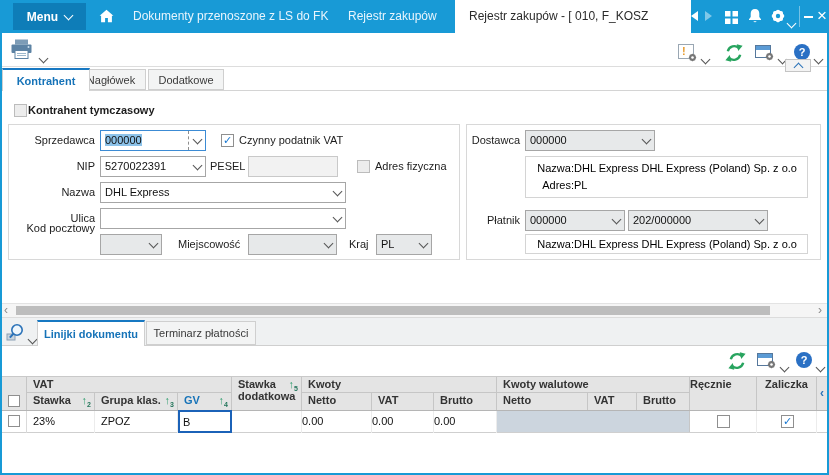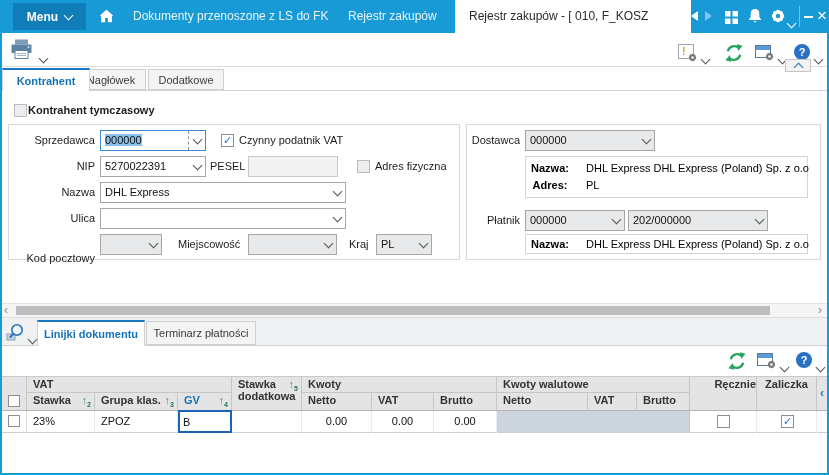--- a/index.html
+++ b/index.html
@@ -41,29 +41,29 @@
   .combo.focus{border:1px solid #3c8bd4}
   .combo.focus .dd{border-left:1px dashed #8e8e8e}
   .selhl{background:#8cc2e9}
   .inputbox{position:absolute;height:21px;box-sizing:border-box;background:#f2f2f2;border:1px solid #c9c9c9;font-size:11px;line-height:19px;padding-left:4px}
   .cb{position:absolute;width:13px;height:13px;box-sizing:border-box;border:1px solid #8f8f8f;background:#fff;
       text-align:center;line-height:11px;font-size:11px;font-weight:bold;color:#1576d1;cursor:pointer}
   .cb.dis{background:#ededed;border-color:#bcbcbc}
   .gbox{position:absolute;border:1px solid #d8d8d8;box-sizing:border-box}
   .ibox{position:absolute;border:1px solid #d4d4d4;background:#fff;font-size:11px;box-sizing:border-box}
   .ibox .row{display:flex;line-height:17px}
-  .ibox .k{font-weight:bold;width:48px;text-align:center;flex:none}
-  .ibox .v{margin-left:12px;white-space:nowrap}
+  .ibox .k{font-weight:normal;width:48px;text-align:right;flex:none}
+  .ibox .v{margin-left:0;white-space:nowrap}
   
   .th{position:absolute;box-sizing:border-box;border-right:1px solid #c6c6c6;font-size:11px;font-weight:bold;color:#333;
       padding:1px 0 0 6px;white-space:nowrap;overflow:hidden}
   .th .sort{position:absolute;right:3px;top:1px;color:#2f9e6e;font-size:11px;font-weight:bold}
   .th .sort sub{font-size:7px;color:#23745a}
   .td{position:absolute;box-sizing:border-box;font-size:11px;color:#111;padding:4px 0 0 6px;white-space:nowrap;border-right:1px solid #ececec;height:22px}
-  .td.num{text-align:center;padding-left:0}
+  .td.num{text-align:left;padding-left:0}
   .scroll-glyph{position:absolute;font-size:12px;color:#8a8a8a;line-height:14px}
 </style>
 </head>
 <body>
 
 <div class="screen">
 
   <div class="titlebar">
     <div class="menu-btn">
       <span>Menu</span>
@@ -204,21 +204,21 @@
   </div>
 
   <span class="lbl r" style="left:10px;top:208px;width:85px">Ulica</span>
   <div class="combo" style="left:100px;top:208px;width:246px">
     <span class="val"></span>
     <span class="dd">
         <span class="chev" style="margin-top:-2px"></span>
       </span>
   </div>
 
-  <span class="lbl r" style="left:10px;top:248px;width:85px">Kod pocztowy</span>
+  <span class="lbl r" style="left:10px;top:218px;width:85px">Kod pocztowy</span>
   <div class="combo gray" style="left:100px;top:234px;width:62px">
     <span class="val"></span>
     <span class="dd">
         <span class="chev" style="margin-top:-2px"></span>
       </span>
   </div>
   <span class="lbl" style="left:178px;top:234px">Miejscowość</span>
   <div class="combo gray" style="left:248px;top:234px;width:89px">
     <span class="val"></span>
     <span class="dd">
@@ -319,21 +319,21 @@
   <div class="th" style="left:2px;top:377px;width:25px;height:33px"></div>
   <span class="cb" style="left:8px;top:395px;width:12px;height:12px"></span>
   <div class="th" style="left:27px;top:377px;width:205px;height:16px;border-bottom:1px solid #c6c6c6">VAT</div>
   <div class="th" style="left:232px;top:377px;width:70px;height:33px">
     <span>Stawka</span><br>
     <span>dodatkowa</span>
     <span class="sort"><span>↑</span><sub>5</sub></span>
   </div>
   <div class="th" style="left:302px;top:377px;width:195px;height:16px;border-bottom:1px solid #c6c6c6">Kwoty</div>
   <div class="th" style="left:497px;top:377px;width:193px;height:16px;border-bottom:1px solid #c6c6c6">Kwoty walutowe</div>
-  <div class="th" style="left:690px;top:377px;width:67px;height:33px;text-align:right;padding-left:0">Ręcznie</div>
+  <div class="th" style="left:690px;top:377px;width:67px;height:33px;text-align:left;padding-left:0">Ręcznie</div>
   <div class="th" style="left:757px;top:377px;width:60px;height:33px;text-align:center;padding-left:0">Zaliczka</div>
   <div class="th" style="left:817px;top:377px;width:10px;height:33px;border-right:none;padding:0;text-align:center;line-height:33px;color:#2a72b8;font-size:12px">‹</div>
 
   <div class="th" style="left:27px;top:393px;width:68px;height:17px">
     <span>Stawka</span>
     <span class="sort"><span>↑</span><sub>2</sub></span>
   </div>
   <div class="th" style="left:95px;top:393px;width:83px;height:17px">
     <span>Grupa klas.</span>
     <span class="sort"><span>↑</span><sub>3</sub></span>

